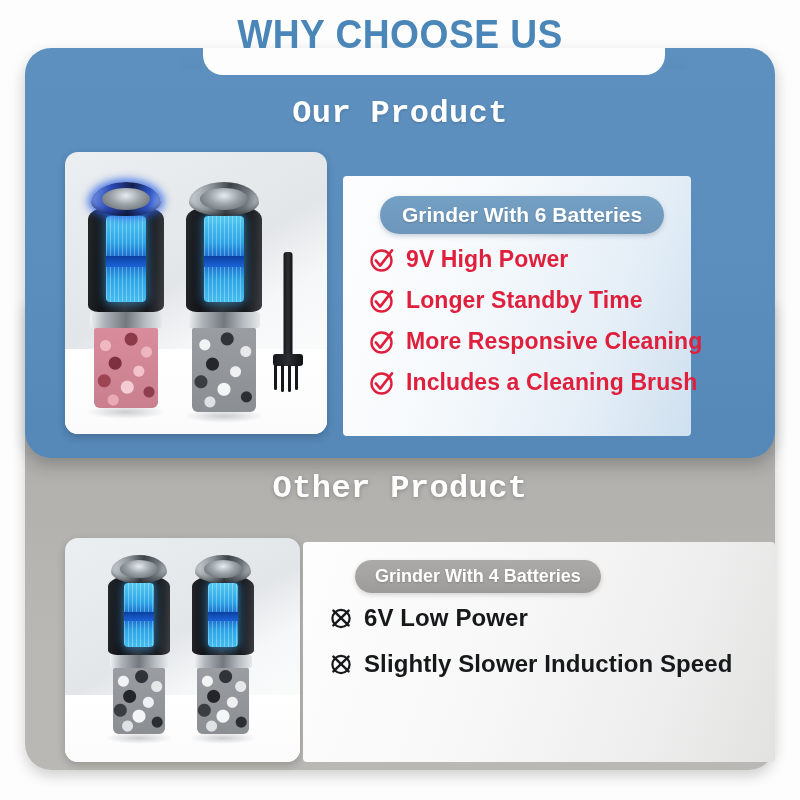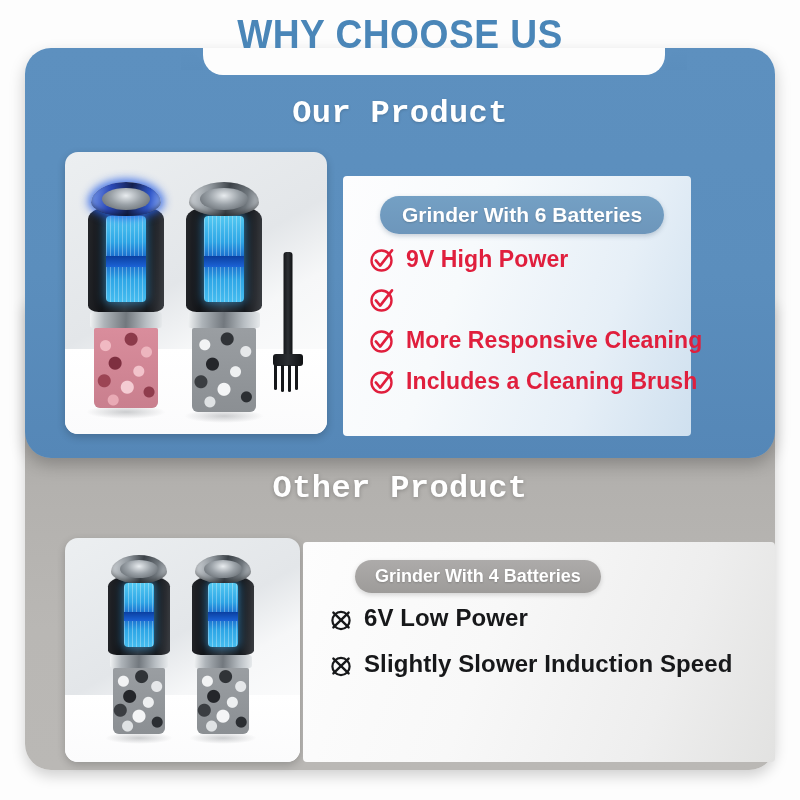--- a/index.html
+++ b/index.html
@@ -184,21 +184,21 @@
     box-shadow:0 2px 5px rgba(60,90,120,.28);
   }
   #pill-bot{
     left:52px;top:18px;height:33px;padding:0 20px;font-size:18px;
     background:linear-gradient(180deg,#adabaa,#9d9b99);
     box-shadow:0 2px 5px rgba(0,0,0,.16);
   }
   .feat-list{position:absolute;left:26px;}
   #list-top{top:70px;}
   #list-bot{top:62px;}
-  .feat-row{display:flex;align-items:flex-end;}
+  .feat-row{display:flex;align-items:center;}
   #list-top .feat-row{margin-bottom:14px;}
   #list-bot .feat-row{margin-bottom:18px;}
   .feat-text{
     font-weight:bold;letter-spacing:.1px;white-space:nowrap;
   }
   #list-top .feat-text{color:#e01f3d;font-size:23px;margin-left:11px;}
   #list-bot .feat-text{color:#17181a;font-size:24px;margin-left:11px;}
   .mark{flex:0 0 auto;display:block;}
 </style>
 </head>
@@ -303,20 +303,21 @@
           <path d="M6.8 13.4 L11.2 18.6 L23 3.4" fill="none" stroke="#e01f3d" stroke-width="2.6" stroke-linecap="round" stroke-linejoin="round"></path>
         </svg>
         <span class="feat-text">9V High Power</span>
       </div>
 
       <div class="feat-row">
         <svg class="mark" width="26" height="26" viewBox="0 0 26 26">
           <circle cx="12.5" cy="13.5" r="10" fill="none" stroke="#e01f3d" stroke-width="2.4"></circle>
           <path d="M6.8 13.4 L11.2 18.6 L23 3.4" fill="none" stroke="#e01f3d" stroke-width="2.6" stroke-linecap="round" stroke-linejoin="round"></path>
         </svg>
+        <span class="feat-text">Longer Standby Time</span>
       </div>
 
       <div class="feat-row">
         <svg class="mark" width="26" height="26" viewBox="0 0 26 26">
           <circle cx="12.5" cy="13.5" r="10" fill="none" stroke="#e01f3d" stroke-width="2.4"></circle>
           <path d="M6.8 13.4 L11.2 18.6 L23 3.4" fill="none" stroke="#e01f3d" stroke-width="2.6" stroke-linecap="round" stroke-linejoin="round"></path>
         </svg>
         <span class="feat-text">More Responsive Cleaning</span>
       </div>
 

